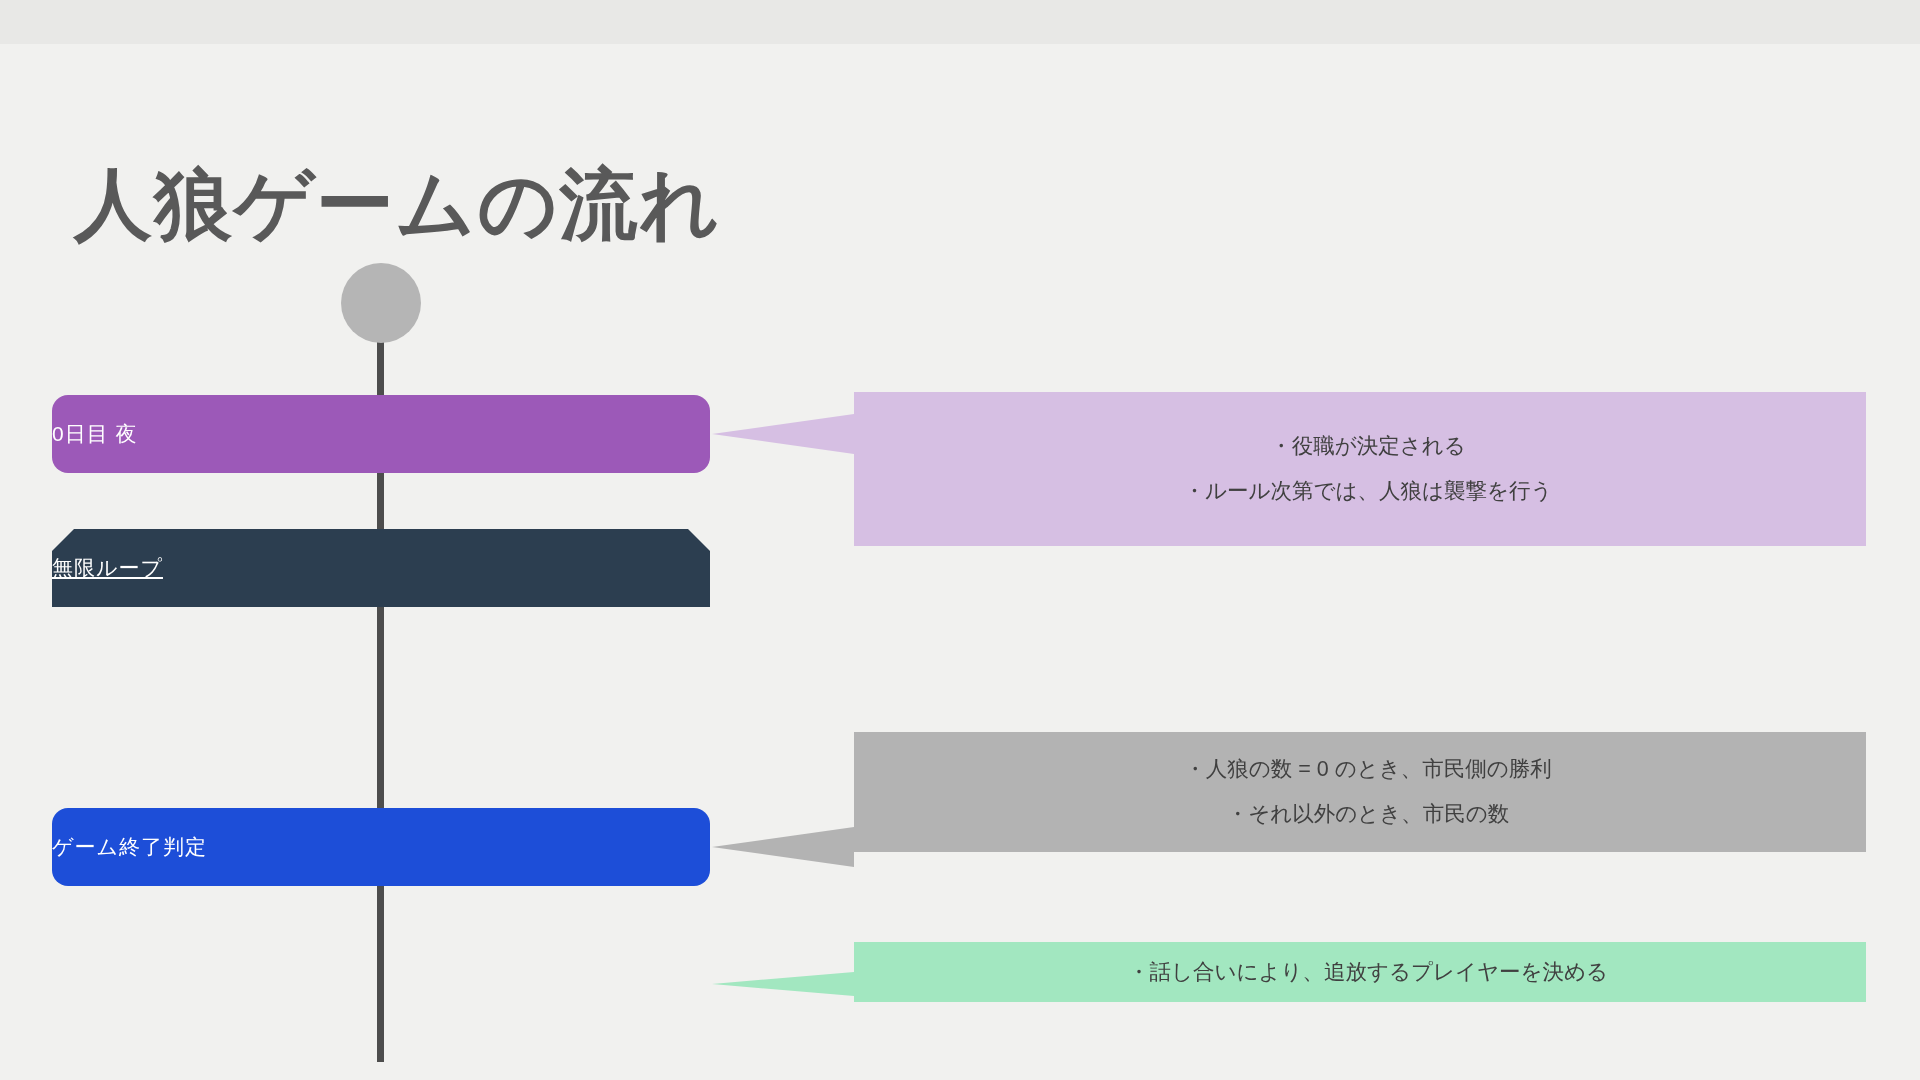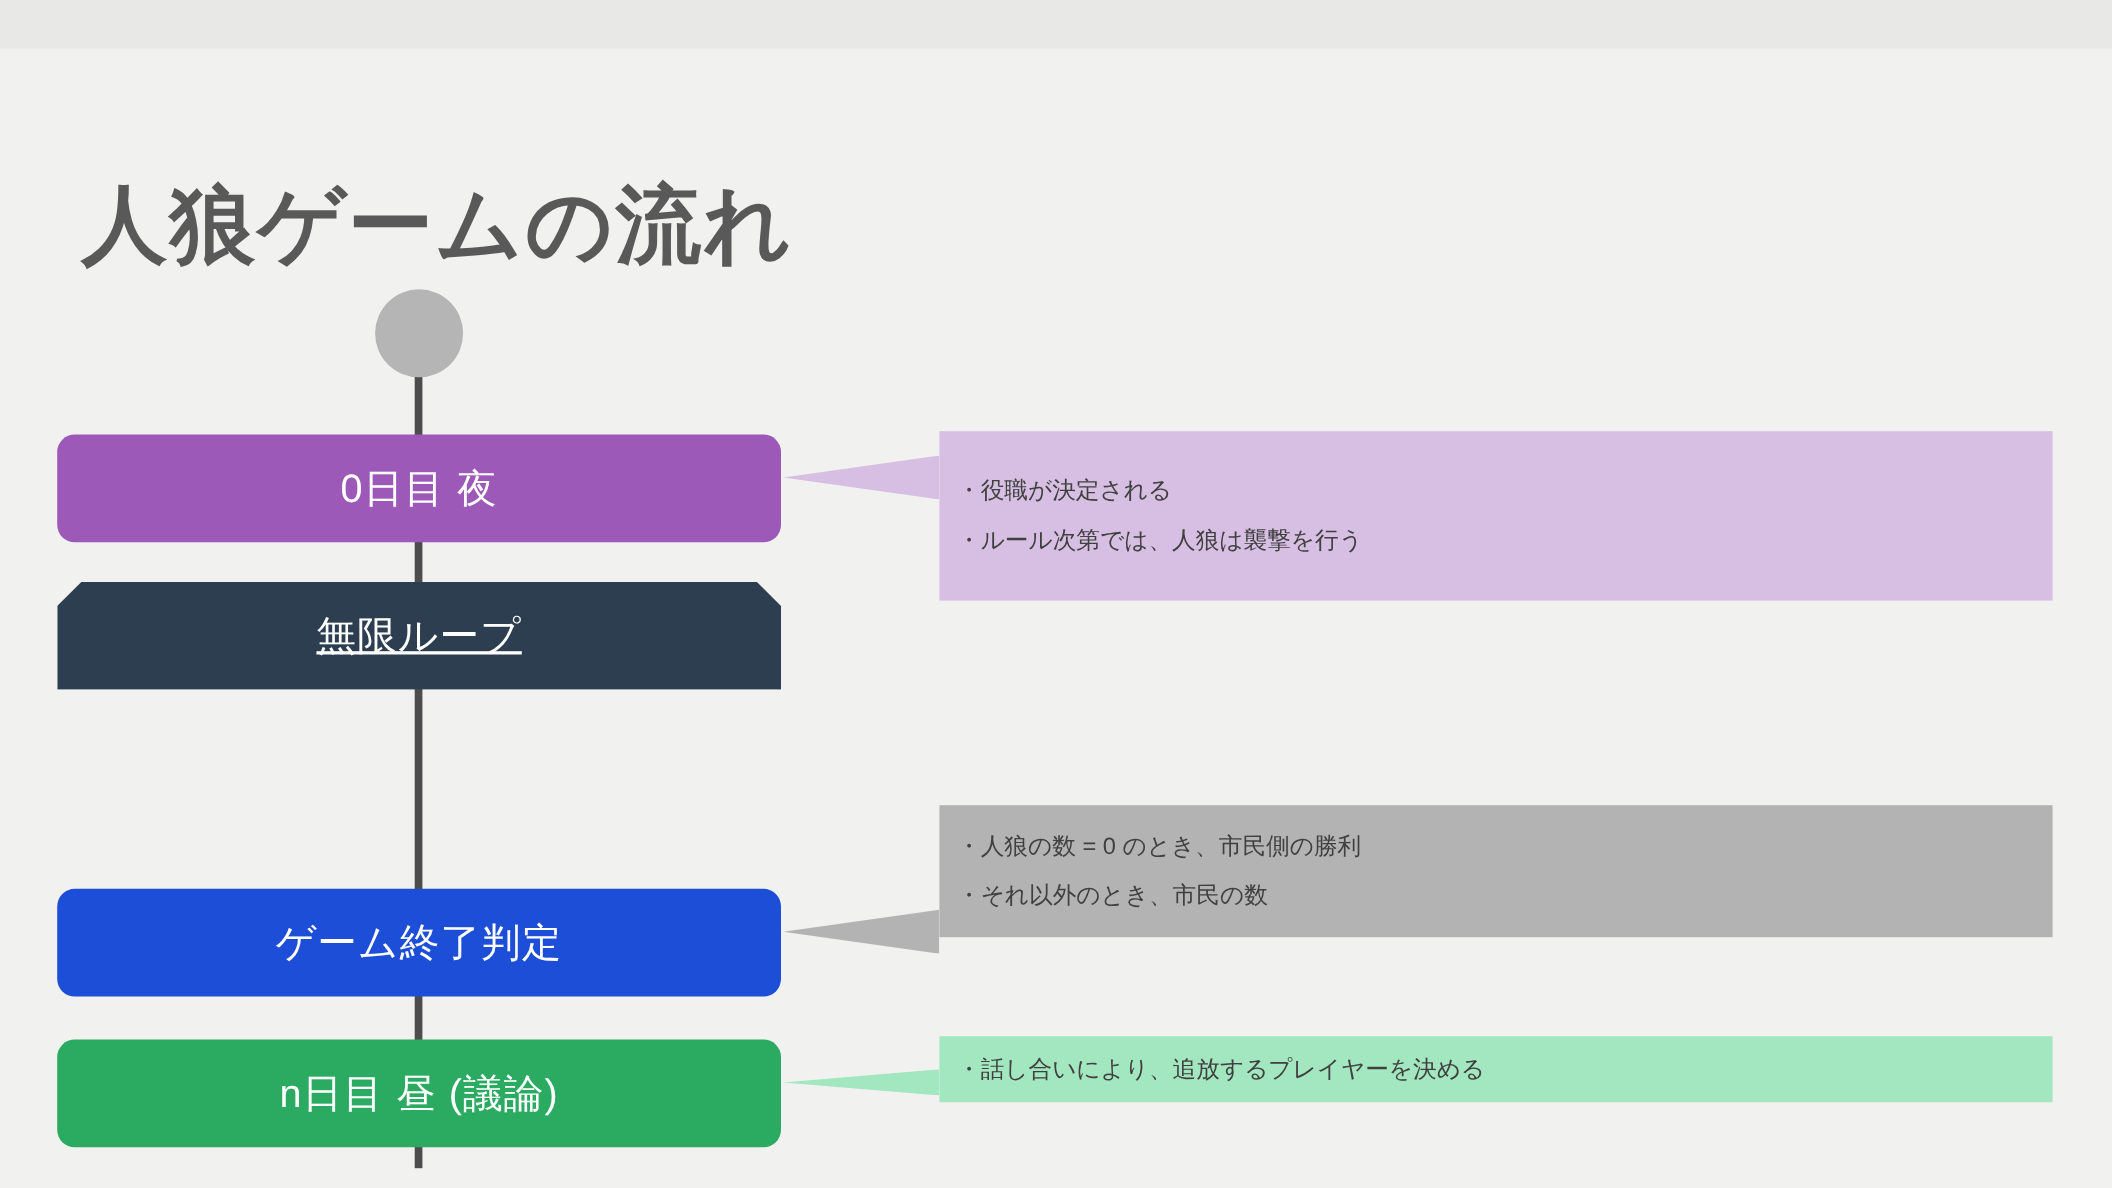--- a/index.html
+++ b/index.html
@@ -36,24 +36,24 @@
     left:341px;top:219px;
     width:80px;height:80px;
     border-radius:50%;
     background:#b5b5b5;
     z-index:2;
   }
   
   .node{
     position:absolute;
     left:52px;
-    width:658px;height:98px;
-    display:flex;align-items:center;justify-content:center;
+    width:658px;height:78px;
+    display:flex;align-items:center;justify-content:flex-start;
     color:#ffffff;
-    font-size:36px;
+    font-size:21px;
     letter-spacing:1px;
     z-index:3;
     white-space:nowrap;
   }
   .node.rounded{border-radius:16px;}
   .node.loop-limit{
     clip-path:polygon(22px 0,calc(100% - 22px) 0,100% 22px,100% 100%,0 100%,0 22px);
   }
   #node-night0   {top:351px;}
   #node-loop     {top:485px;text-decoration:underline;}
@@ -73,20 +73,21 @@
     display:flex;
     flex-direction:column;
     justify-content:center;
     height:100%;
     padding-left:16px;
     box-sizing:border-box;
   }
   .callout .line{
     line-height:45px;
     white-space:nowrap;
+    text-align:center;
   }
   .callout-tail{
     position:absolute;
     right:100%;
     width:142px;
     clip-path:polygon(100% 0,0 50%,100% 100%);
   }
   #callout-night0  {top:348px;height:154px;}
   #callout-night0 .callout-tail{top:22px;height:40px;}
   #callout-endcheck{top:688px;height:120px;}
@@ -110,23 +111,20 @@
 
   <div id="node-loop" class="node loop-limit" style="background-color: rgb(44, 62, 80);">
     <span>無限ループ</span>
   </div>
 
 
   <div id="node-endcheck" class="node rounded" style="background-color: #1d4ed8;">
     <span>ゲーム終了判定</span>
   </div>
 
-  <div id="node-dayn" class="node rounded" style="background-color: rgb(43, 171, 97);">
-    <span>n日目 昼 (議論)</span>
-  </div>
 
   <div id="callout-night0" class="callout" style="background-color: rgb(214, 191, 227);">
     <div class="callout-tail" style="background-color: rgb(214, 191, 227);"></div>
     <div class="lines">
       <div class="line">・役職が決定される</div>
       <div class="line">・ルール次第では、人狼は襲撃を行う</div>
     </div>
   </div>
 
   <div id="callout-endcheck" class="callout" style="background-color: rgb(179, 179, 179);">

